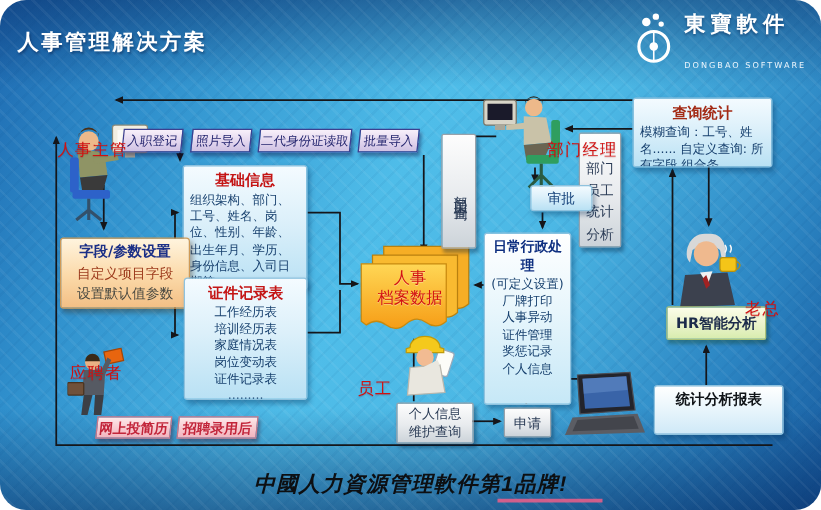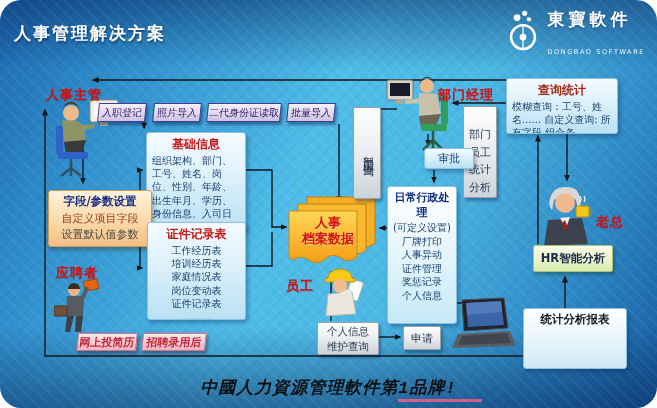--- a/index.html
+++ b/index.html
@@ -15,22 +15,22 @@
       repeating-linear-gradient(45deg, rgba(255,255,255,.05) 0 2px, transparent 2px 9px),
       repeating-linear-gradient(-45deg, rgba(0,60,120,.05) 0 2px, transparent 2px 9px);}
   .abs{position:absolute;}
   .title{left:14px;top:22px;z-index:3;color:#fff;font-size:17px;font-weight:bold;
     letter-spacing:2px;text-shadow:1px 2px 2px rgba(0,20,60,.45);}
   .logo{right:12px;top:8px;z-index:3;display:flex;align-items:center;gap:7px;}
   .logo-cn{color:#fff;font-family:"DejaVu Serif",serif;font-weight:bold;
     font-size:17px;letter-spacing:4px;text-shadow:0 1px 2px rgba(0,20,60,.4);}
   .logo-en{color:#eaf4fc;font-size:6.5px;letter-spacing:1.6px;margin-top:17px;}
   .arrows{left:0;top:0;width:657px;height:408px;z-index:1;}
-  .lbl{z-index:3;color:#d01111;font-weight:bold;font-size:13px;letter-spacing:1px;
-    text-shadow:0 1px 1px rgba(120,0,0,.25);}
+  .lbl{z-index:3;color:#d01111;font-weight:normal;font-size:13px;letter-spacing:1px;
+    text-shadow:0 1px 1px rgba(120,0,0,.25);margin-top:25px;}
   .bluebox{z-index:2;background:linear-gradient(180deg,#f4fbff 0%,#dcf0fa 45%,#b9e1f4 100%);
     border:1px solid #8fc2de;border-radius:3px;box-shadow:2px 3px 4px rgba(0,40,80,.35);
     overflow:hidden;box-sizing:border-box;padding:3px 5px;}
   .bluebox .bt{text-align:center;font-weight:bold;font-size:12px;color:#c41616;margin-bottom:1px;}
   .bluebox .bb{font-size:10px;color:#17406e;line-height:1.32;}
   .navy-title{color:#0e2f80 !important;}
   .darkest-title{color:#101418 !important;}
   .peachbox{z-index:2;background:linear-gradient(180deg,#fff4de 0%,#fbd9a8 55%,#f3bf85 100%);
     border:1px solid #d09a55;border-radius:3px;box-shadow:2px 3px 4px rgba(60,30,0,.35);
     overflow:hidden;box-sizing:border-box;padding:3px 4px;text-align:center;}
@@ -48,25 +48,25 @@
   .scroll{z-index:2;background:linear-gradient(180deg,#fdfdfd 0%,#e8ebee 55%,#ccd3d9 100%);
     border:1px solid #98a2ab;border-radius:2px;box-shadow:2px 3px 3px rgba(0,30,60,.35);
     box-sizing:border-box;overflow:hidden;color:#2a3b55;}
   .vscroll{writing-mode:vertical-rl;text-orientation:upright;font-size:11px;letter-spacing:2px;
     display:flex;align-items:center;justify-content:center;}
   .wrap2{font-size:11px;line-height:1.6;text-align:center;word-break:break-all;padding:19px 2px;}
   .greenbanner{z-index:2;background:linear-gradient(180deg,#fcfde9 0%,#ecf4cd 50%,#d8ecae 100%);
     border:1px solid #aac178;border-radius:2px;box-shadow:2px 3px 3px rgba(20,50,0,.3);
     display:flex;align-items:center;justify-content:center;
     font-size:11.5px;font-weight:bold;color:#1c2b4a;box-sizing:border-box;}
-  .archive-text{z-index:3;color:#d31313;font-weight:bold;font-size:13px;line-height:1.25;
+  .archive-text{z-index:3;color:#d31313;font-weight:normal;font-size:13px;line-height:1.25;
     text-align:center;white-space:pre-line;text-shadow:0 1px 0 rgba(255,255,255,.35);}
   .clipart{z-index:2;}
   .slogan{left:0;top:376px;width:657px;z-index:3;text-align:center;
-    font-family:Liberation Mono, monospace;font-style:italic;font-weight:bold;
+    font-family:Liberation Sans, sans-serif;font-style:italic;font-weight:bold;
     font-size:17px;color:#0d0f12;letter-spacing:1px;}
   .slogan-underline{left:398px;top:399px;width:84px;height:3px;background:#ef5e88;opacity:.85;z-index:2;}
   .pre{white-space:pre-line;}
 </style>
 </head>
 <body>
 
 <div id="stage">
   <div class="pattern"></div>
 
@@ -260,19 +260,19 @@
 
   </div>
 
   <div class="abs scroll pre" style="left:317px;top:322px;width:62px;height:33px;font-size:10.5px;text-align:center;line-height:1.45;padding-top:1px">个人信息
 维护查询</div>
 
   <div class="abs scroll" style="left:403px;top:326px;width:38px;height:24px;display:flex;align-items:center;justify-content:center;font-size:11px">申请</div>
 
   <div class="abs greenbanner" style="left:533px;top:245px;width:80px;height:27px">HR智能分析</div>
 
-  <div class="abs bluebox" style="left:523px;top:308px;width:104px;height:61px;text-align:center;background:linear-gradient(180deg,#ffffff 0%,#eaf6fc 45%,#cfe9f7 100%)">
+  <div class="abs bluebox" style="left:523px;top:308px;width:104px;height:40px;text-align:center;background:linear-gradient(180deg,#ffffff 0%,#eaf6fc 45%,#cfe9f7 100%)">
     <div class="bt darkest-title" style="font-size:11.5px">统计分析报表</div>
   </div>
 
   <div class="abs slogan-underline"></div>
   <div class="abs slogan">中國人力資源管理軟件第1品牌!</div>
 </div>
 
 </body></html>

